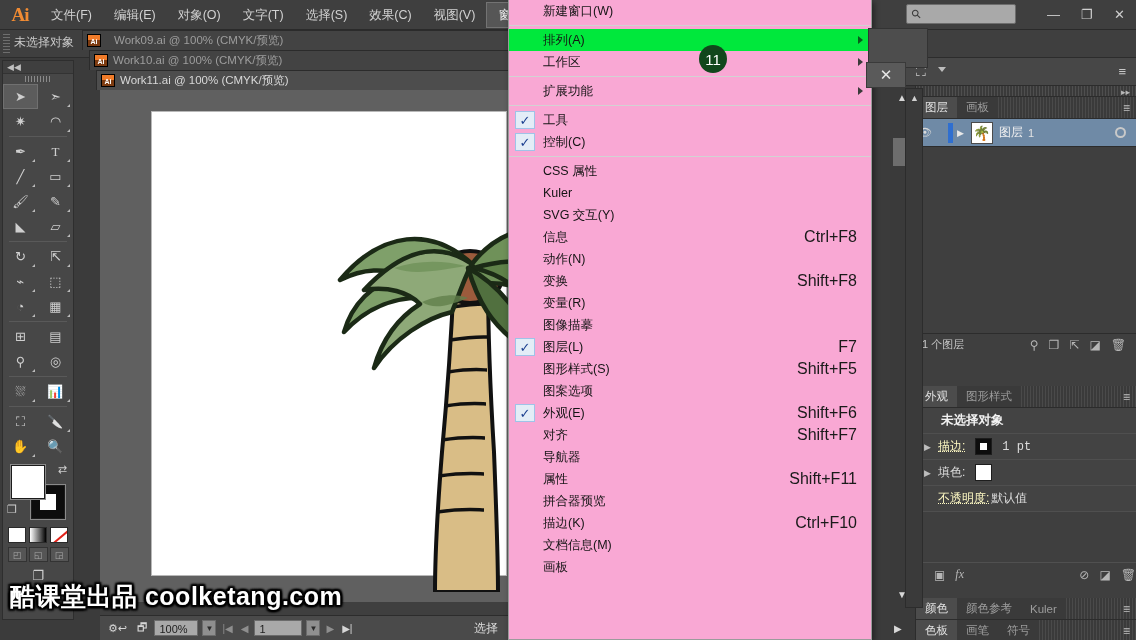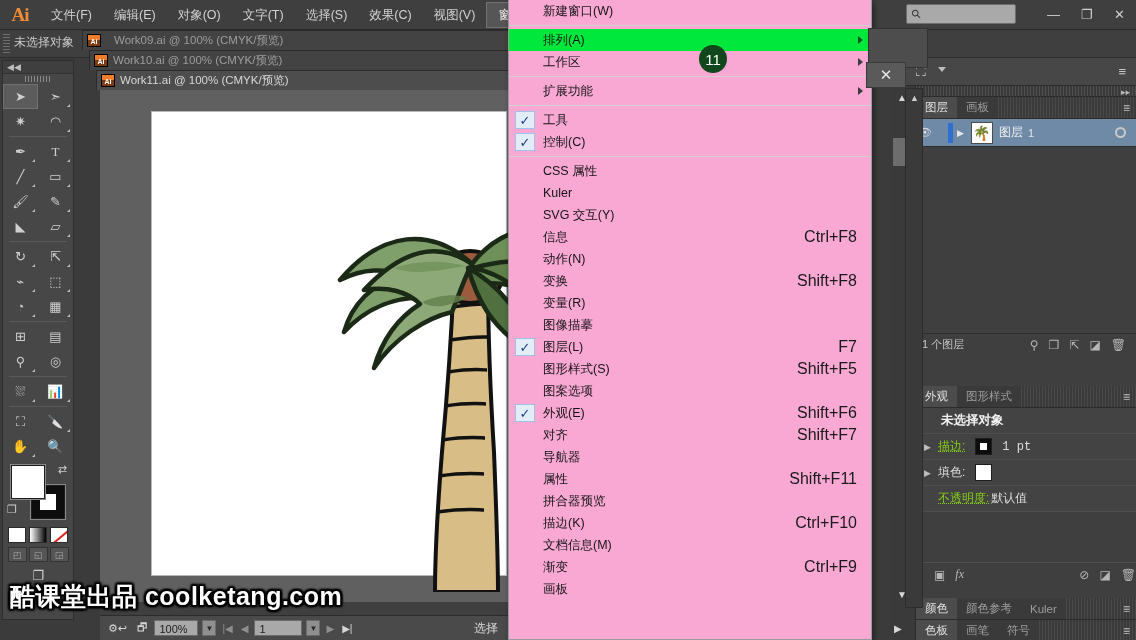--- a/index.html
+++ b/index.html
@@ -269,21 +269,21 @@
   }
   .layerfoot .cnt { font-size:11px; color:#c8c8c8; margin-right:auto;}
   .layerfoot .fi { color:#b6b6b6; font-size:12px; padding:0 4px;}
 
   .approw {
     height:26px; display:flex; align-items:center; padding-left:8px;
     border-bottom:1px solid #4f4f4f; font-size:12px; color:#dcdcdc;
     background:#434343; position:relative;
   }
   .approw .tri { width:14px; color:#bdbdbd; font-size:9px; }
-  .approw .ul { color:#84cc16; text-decoration: underline; text-decoration-style: dotted;}
+  .approw .ul { color:#fef9c3; text-decoration: underline; text-decoration-style: dotted;}
   .approw .sw {
     width:17px;height:17px;background:#fff;border:1px solid #1d1d1d; margin:0 10px;
   }
   .approw .sw.stroke { box-shadow: inset 0 0 0 4px #0d0d0d; }
   .approw .val { font-size:12px;color:#dcdcdc;font-family:"Liberation Mono",monospace;}
   .apptitle { height:26px; display:flex;align-items:center; padding-left:25px;
     font-size:12.5px;color:#f2f2f2;font-weight:bold;background:#434343;
     border-bottom:1px solid #4f4f4f;}
   .appfoot { height:24px; background:#3f3f3f; display:flex;align-items:center;
     gap:10px; padding-left:18px; border-top:1px solid #505050;}
@@ -677,23 +677,19 @@
         <span class="lbl">拼合器预览</span>
       </div>
       <div class="mrow">
         <span class="lbl">描边(K)</span>
         <span class="accel">Ctrl+F10</span>
       </div>
       <div class="mrow">
         <span class="lbl">文档信息(M)</span>
       </div>
       <div class="mrow">
-        <span class="lbl">渐变</span>
-        <span class="accel">Ctrl+F9</span>
-      </div>
-      <div class="mrow">
         <span class="lbl">画板</span>
       </div>
     </div>
 
   <div class="watermark">酷课堂出品 coolketang.com</div>
 
 </div>
 
 </body></html>

